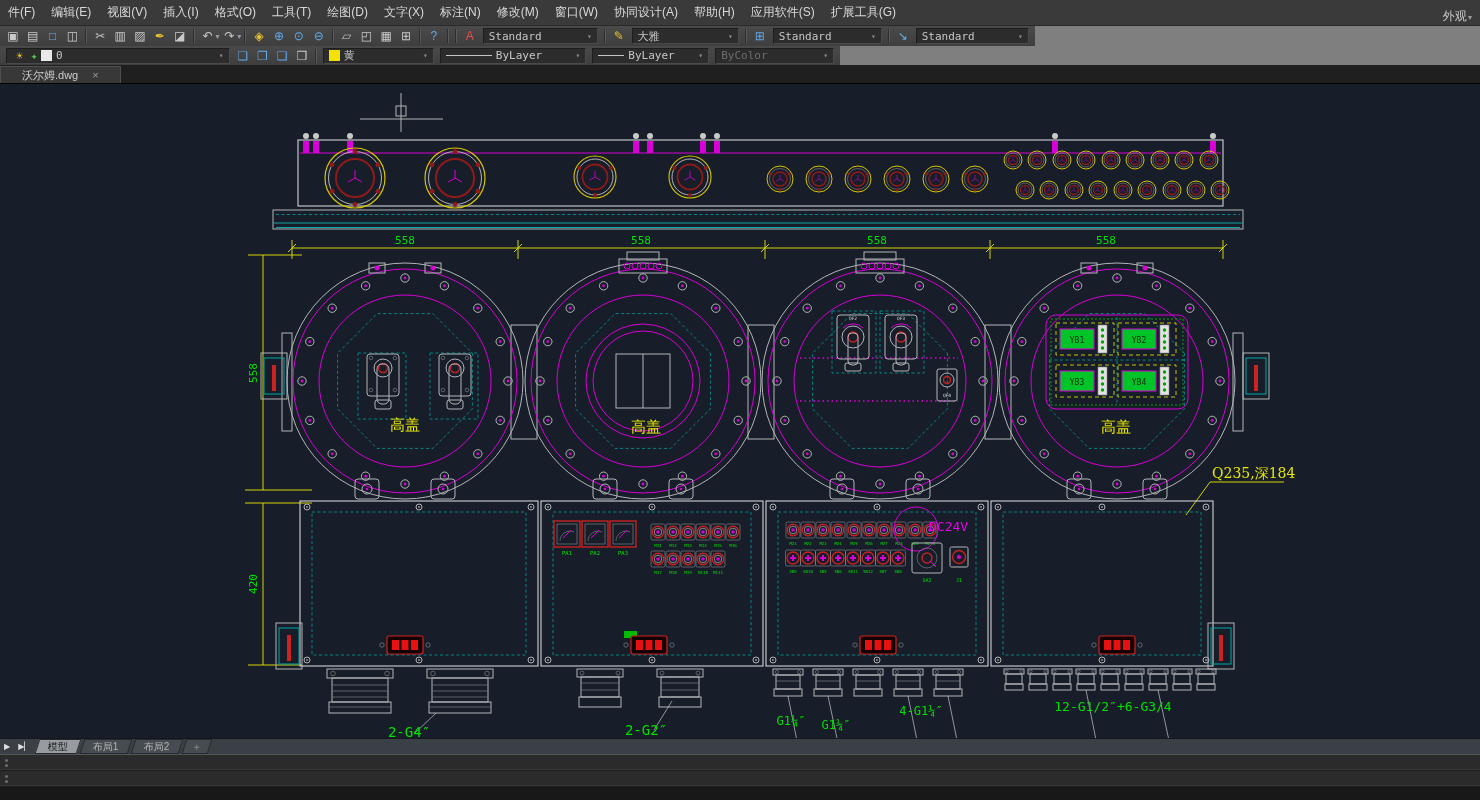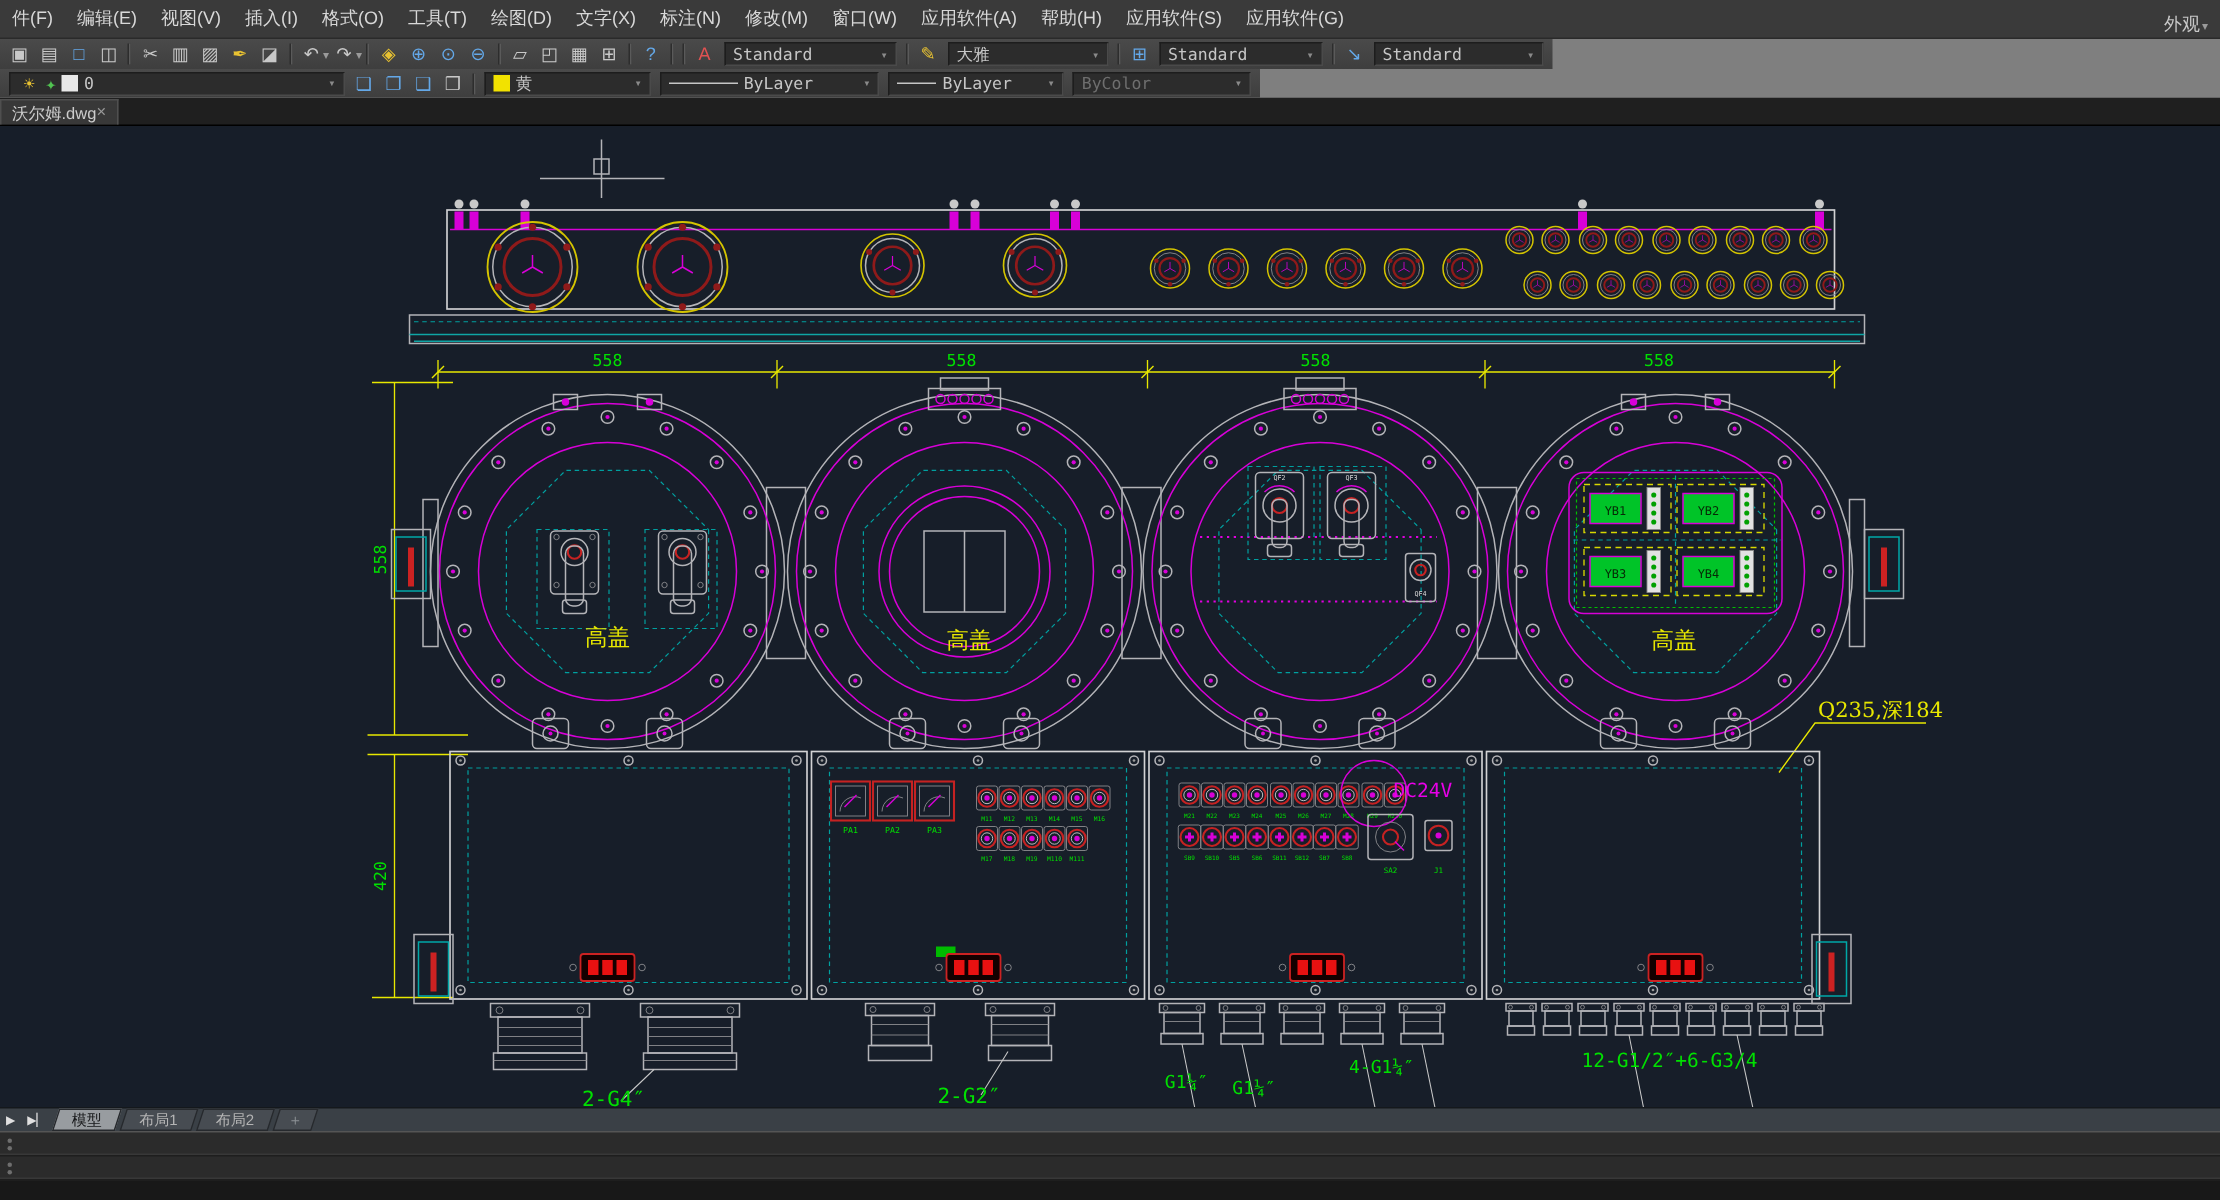--- a/index.html
+++ b/index.html
@@ -18,21 +18,21 @@
   .tsep{width:1px;height:14px;background:#2d2d2d;border-right:1px solid #5a5a5a;margin:0 3px;}
   .ddsm{color:#9a9a9a;font-size:8px;margin-left:-2px;}
   .dd{height:16px;background:#2c2c2c;border:1px solid #1d1d1d;border-bottom-color:#4a4a4a;border-right-color:#4a4a4a;color:#c6c6c6;font-size:11px;font-family:"DejaVu Sans Mono",monospace;display:inline-flex;align-items:center;padding:0 5px;margin:0 3px;box-sizing:border-box;position:relative;}
   .dd .ddarrow{margin-left:auto;color:#8a8a8a;font-size:8px;padding-left:6px;}
   .swatch{width:11px;height:11px;display:inline-block;margin-right:4px;}
   .lt-line{display:inline-block;width:46px;border-top:1px solid #c6c6c6;margin-right:4px;}
   .lt-line.short{width:26px;}
   .dis{color:#6e6e6e!important;}
   
   .tabbar{height:18px;background:#1f1f1f;display:flex;align-items:flex-end;border-bottom:1px solid #000;}
-  .doctab{background:#383838;border:1px solid #4f4f4f;border-bottom:none;color:#cccccc;font-size:11px;height:17px;display:inline-flex;align-items:center;gap:0;padding:0 7px;box-sizing:border-box;}
+  .doctab{background:#383838;border:1px solid #4f4f4f;border-bottom:none;color:#cccccc;font-size:11px;height:17px;display:inline-flex;align-items:center;gap:14px;padding:0 21px;box-sizing:border-box;}
   .doctab .tclose{color:#9a9a9a;font-size:11px;}
   
   .canvas{height:654px;background:#171e29;position:relative;overflow:hidden;}
   svg text{font-family:"DejaVu Sans Mono",monospace;}
   .sG{stroke:#b4b4b8;fill:none;stroke-width:1;}
   .sG2{stroke:#d2d2d4;fill:none;stroke-width:1.1;}
   .sGt{stroke:#8c8c90;fill:none;stroke-width:.6;}
   .sM{stroke:#d800d8;fill:none;stroke-width:1;}
   .sMdot{stroke:#e000e0;fill:none;stroke-width:1.4;stroke-dasharray:1.5 3;}
   .sC{stroke:#00a0a0;fill:none;stroke-width:.8;stroke-dasharray:3 2.5;}
@@ -65,24 +65,24 @@
   <span class="mitem">编辑(E)</span>
   <span class="mitem">视图(V)</span>
   <span class="mitem">插入(I)</span>
   <span class="mitem">格式(O)</span>
   <span class="mitem">工具(T)</span>
   <span class="mitem">绘图(D)</span>
   <span class="mitem">文字(X)</span>
   <span class="mitem">标注(N)</span>
   <span class="mitem">修改(M)</span>
   <span class="mitem">窗口(W)</span>
-  <span class="mitem">应用软件(A)</span>
+  <span class="mitem">协同设计(A)</span>
   <span class="mitem">帮助(H)</span>
   <span class="mitem">应用软件(S)</span>
-  <span class="mitem">应用软件(G)</span>
+  <span class="mitem">扩展工具(G)</span>
   <span class="mright"><span>外观</span> <span class="ddsm">▾</span></span>
 </div>
 
 <div class="trow trow1">
   <div class="tdark" style="width:1035px;">
     <span class="ticon">▣</span>
     <span class="ticon">▤</span>
     <span class="ticon blu">□</span>
     <span class="ticon">◫</span>
     <span class="tsep"></span>

